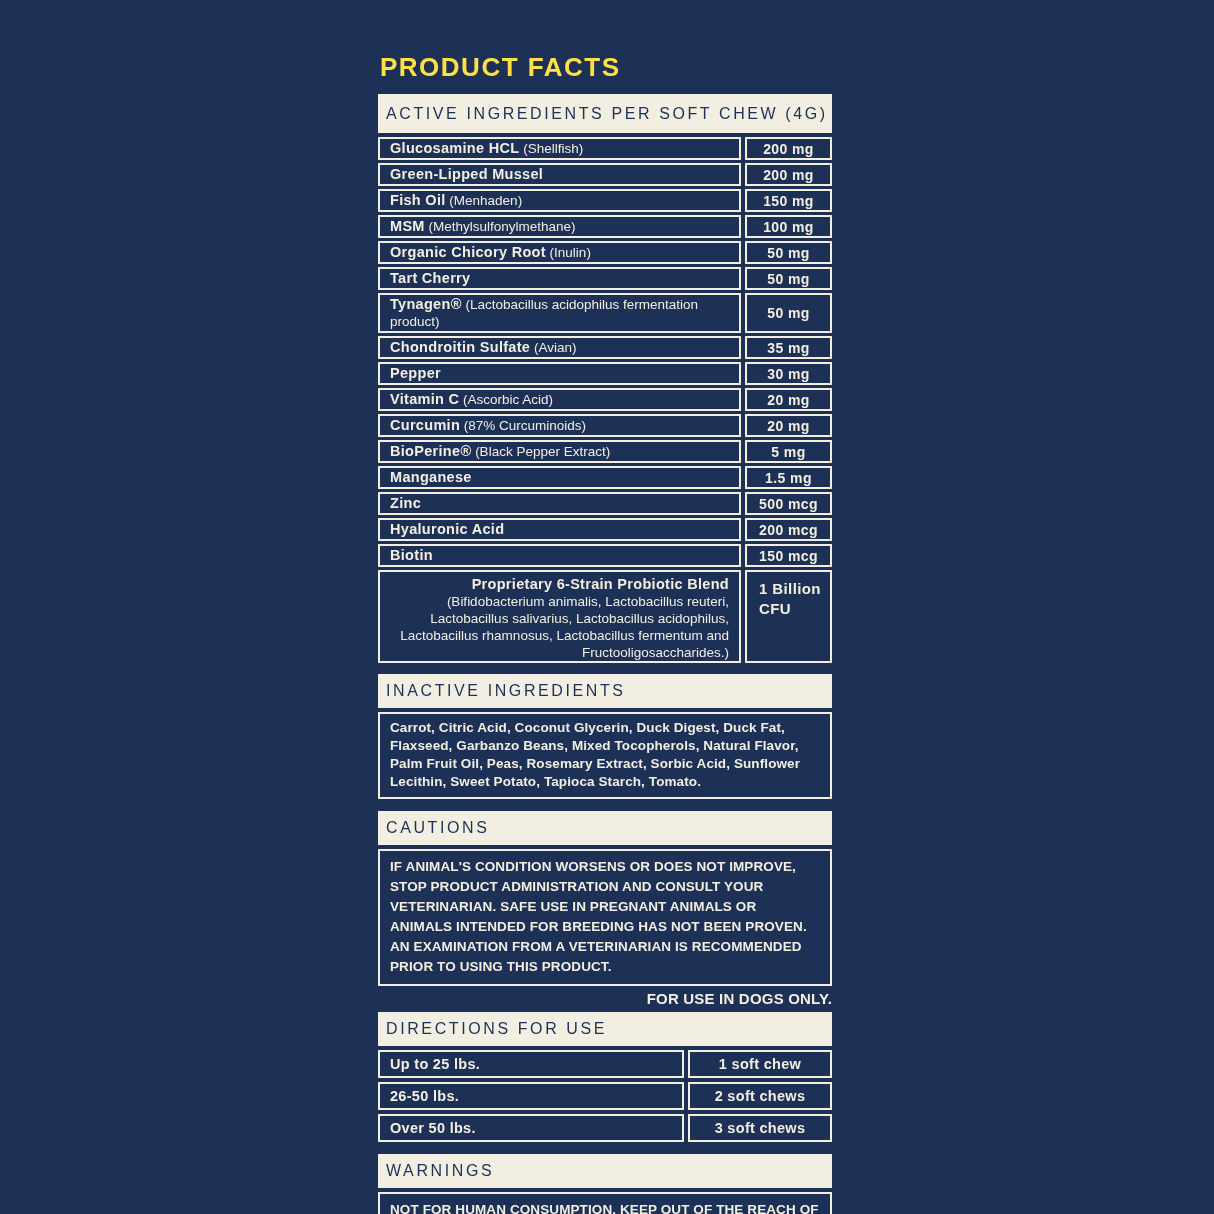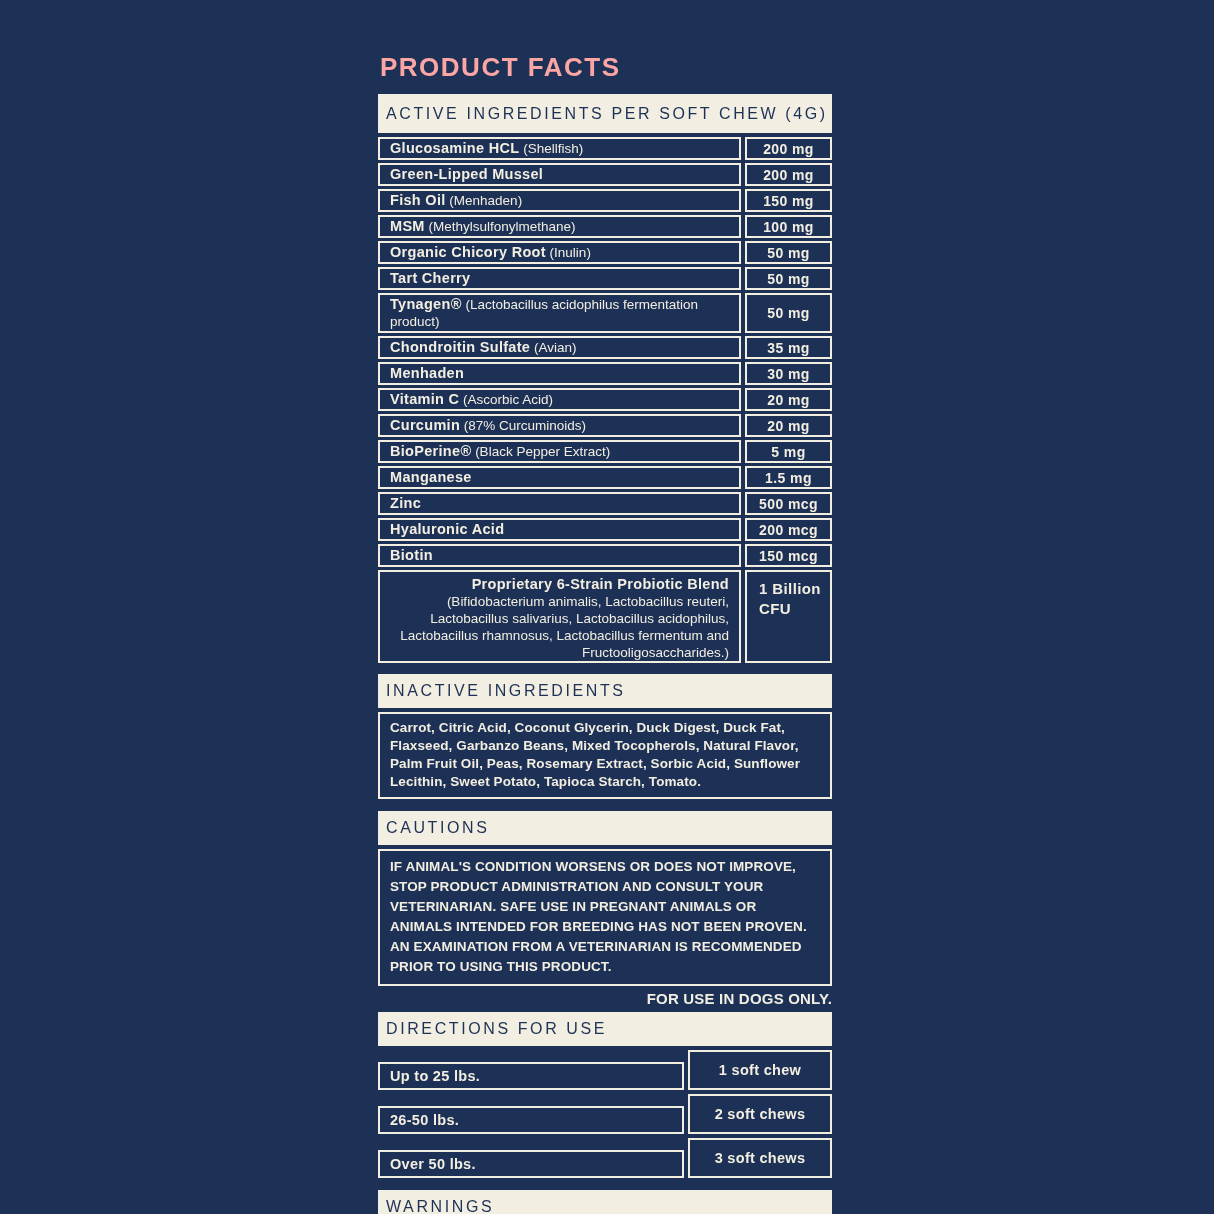--- a/index.html
+++ b/index.html
@@ -13,21 +13,21 @@
   .panel {
     position:absolute;
     left:378px; top:52px;
     width:454px;
     color:#f2eee1;
   }
   .title {
     font-size:26px;
     font-weight:bold;
     letter-spacing:1.5px;
-    color:#fca5a5;
+    color:#fde047;
     margin:0 0 11px 2px;
   }
   .sec-header {
     background:#f2eee1;
     color:#1d3156;
     display:flex;
     align-items:center;
     padding-left:8px;
     font-size:16px;
     letter-spacing:2.6px;
@@ -83,21 +83,20 @@
     text-align:right;
   }
   .dir-row { display:flex; gap:4px; margin-bottom:4px; }
   .dir-name {
     flex:1;
     padding:3px 10px;
     font-weight:bold;
     font-size:14.5px;
     line-height:18px;
     letter-spacing:0.3px;
-    margin-top:12px;
   }
   .dir-dose {
     width:144px;
     display:flex; align-items:center; justify-content:center;
     font-weight:bold; font-size:14.5px; letter-spacing:0.3px;
     padding:3px 4px;
   }
 </style>
 </head>
 <body>
@@ -152,21 +151,21 @@
         <div class="cell cell-amt">50 mg</div>
       </div>
       <div class="row">
         <div class="cell cell-name">
           <span class="line"><span class="nm">Chondroitin Sulfate</span><span class="nt"> (Avian)</span></span>
         </div>
         <div class="cell cell-amt">35 mg</div>
       </div>
       <div class="row">
         <div class="cell cell-name">
-          <span class="line"><span class="nm">Menhaden</span></span>
+          <span class="line"><span class="nm">Pepper</span></span>
         </div>
         <div class="cell cell-amt">30 mg</div>
       </div>
       <div class="row">
         <div class="cell cell-name">
           <span class="line"><span class="nm">Vitamin C</span><span class="nt"> (Ascorbic Acid)</span></span>
         </div>
         <div class="cell cell-amt">20 mg</div>
       </div>
       <div class="row">

